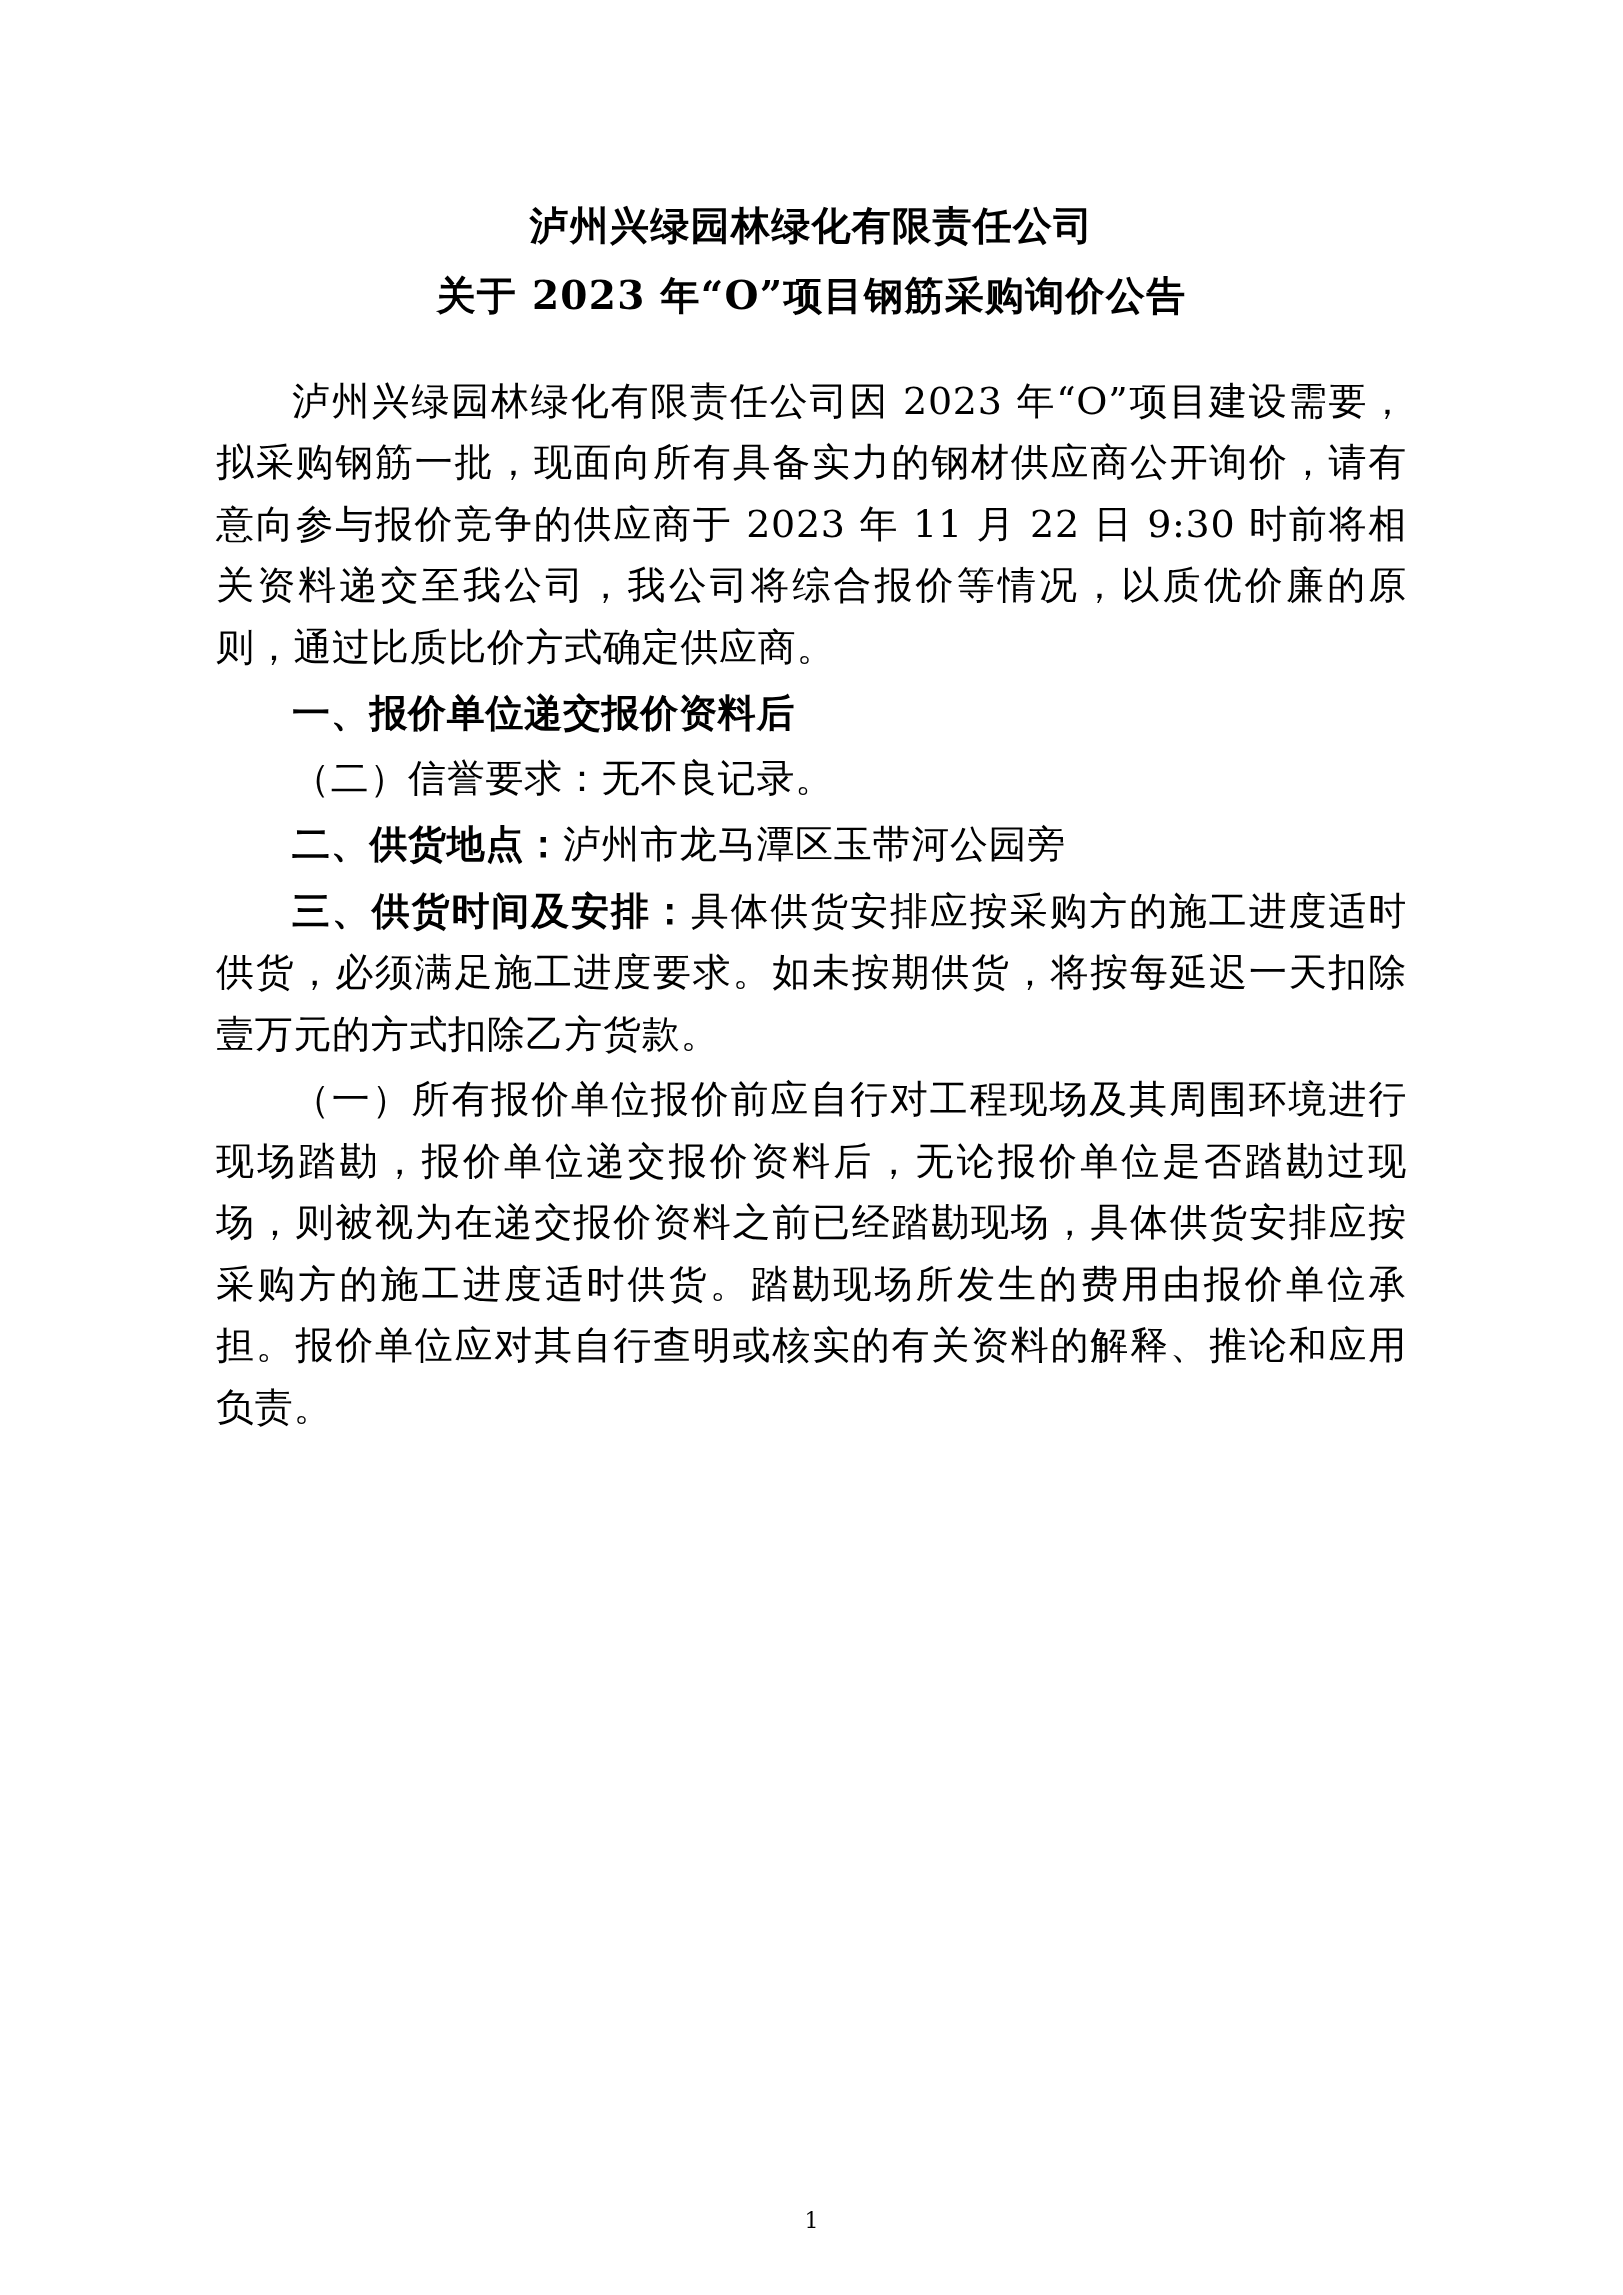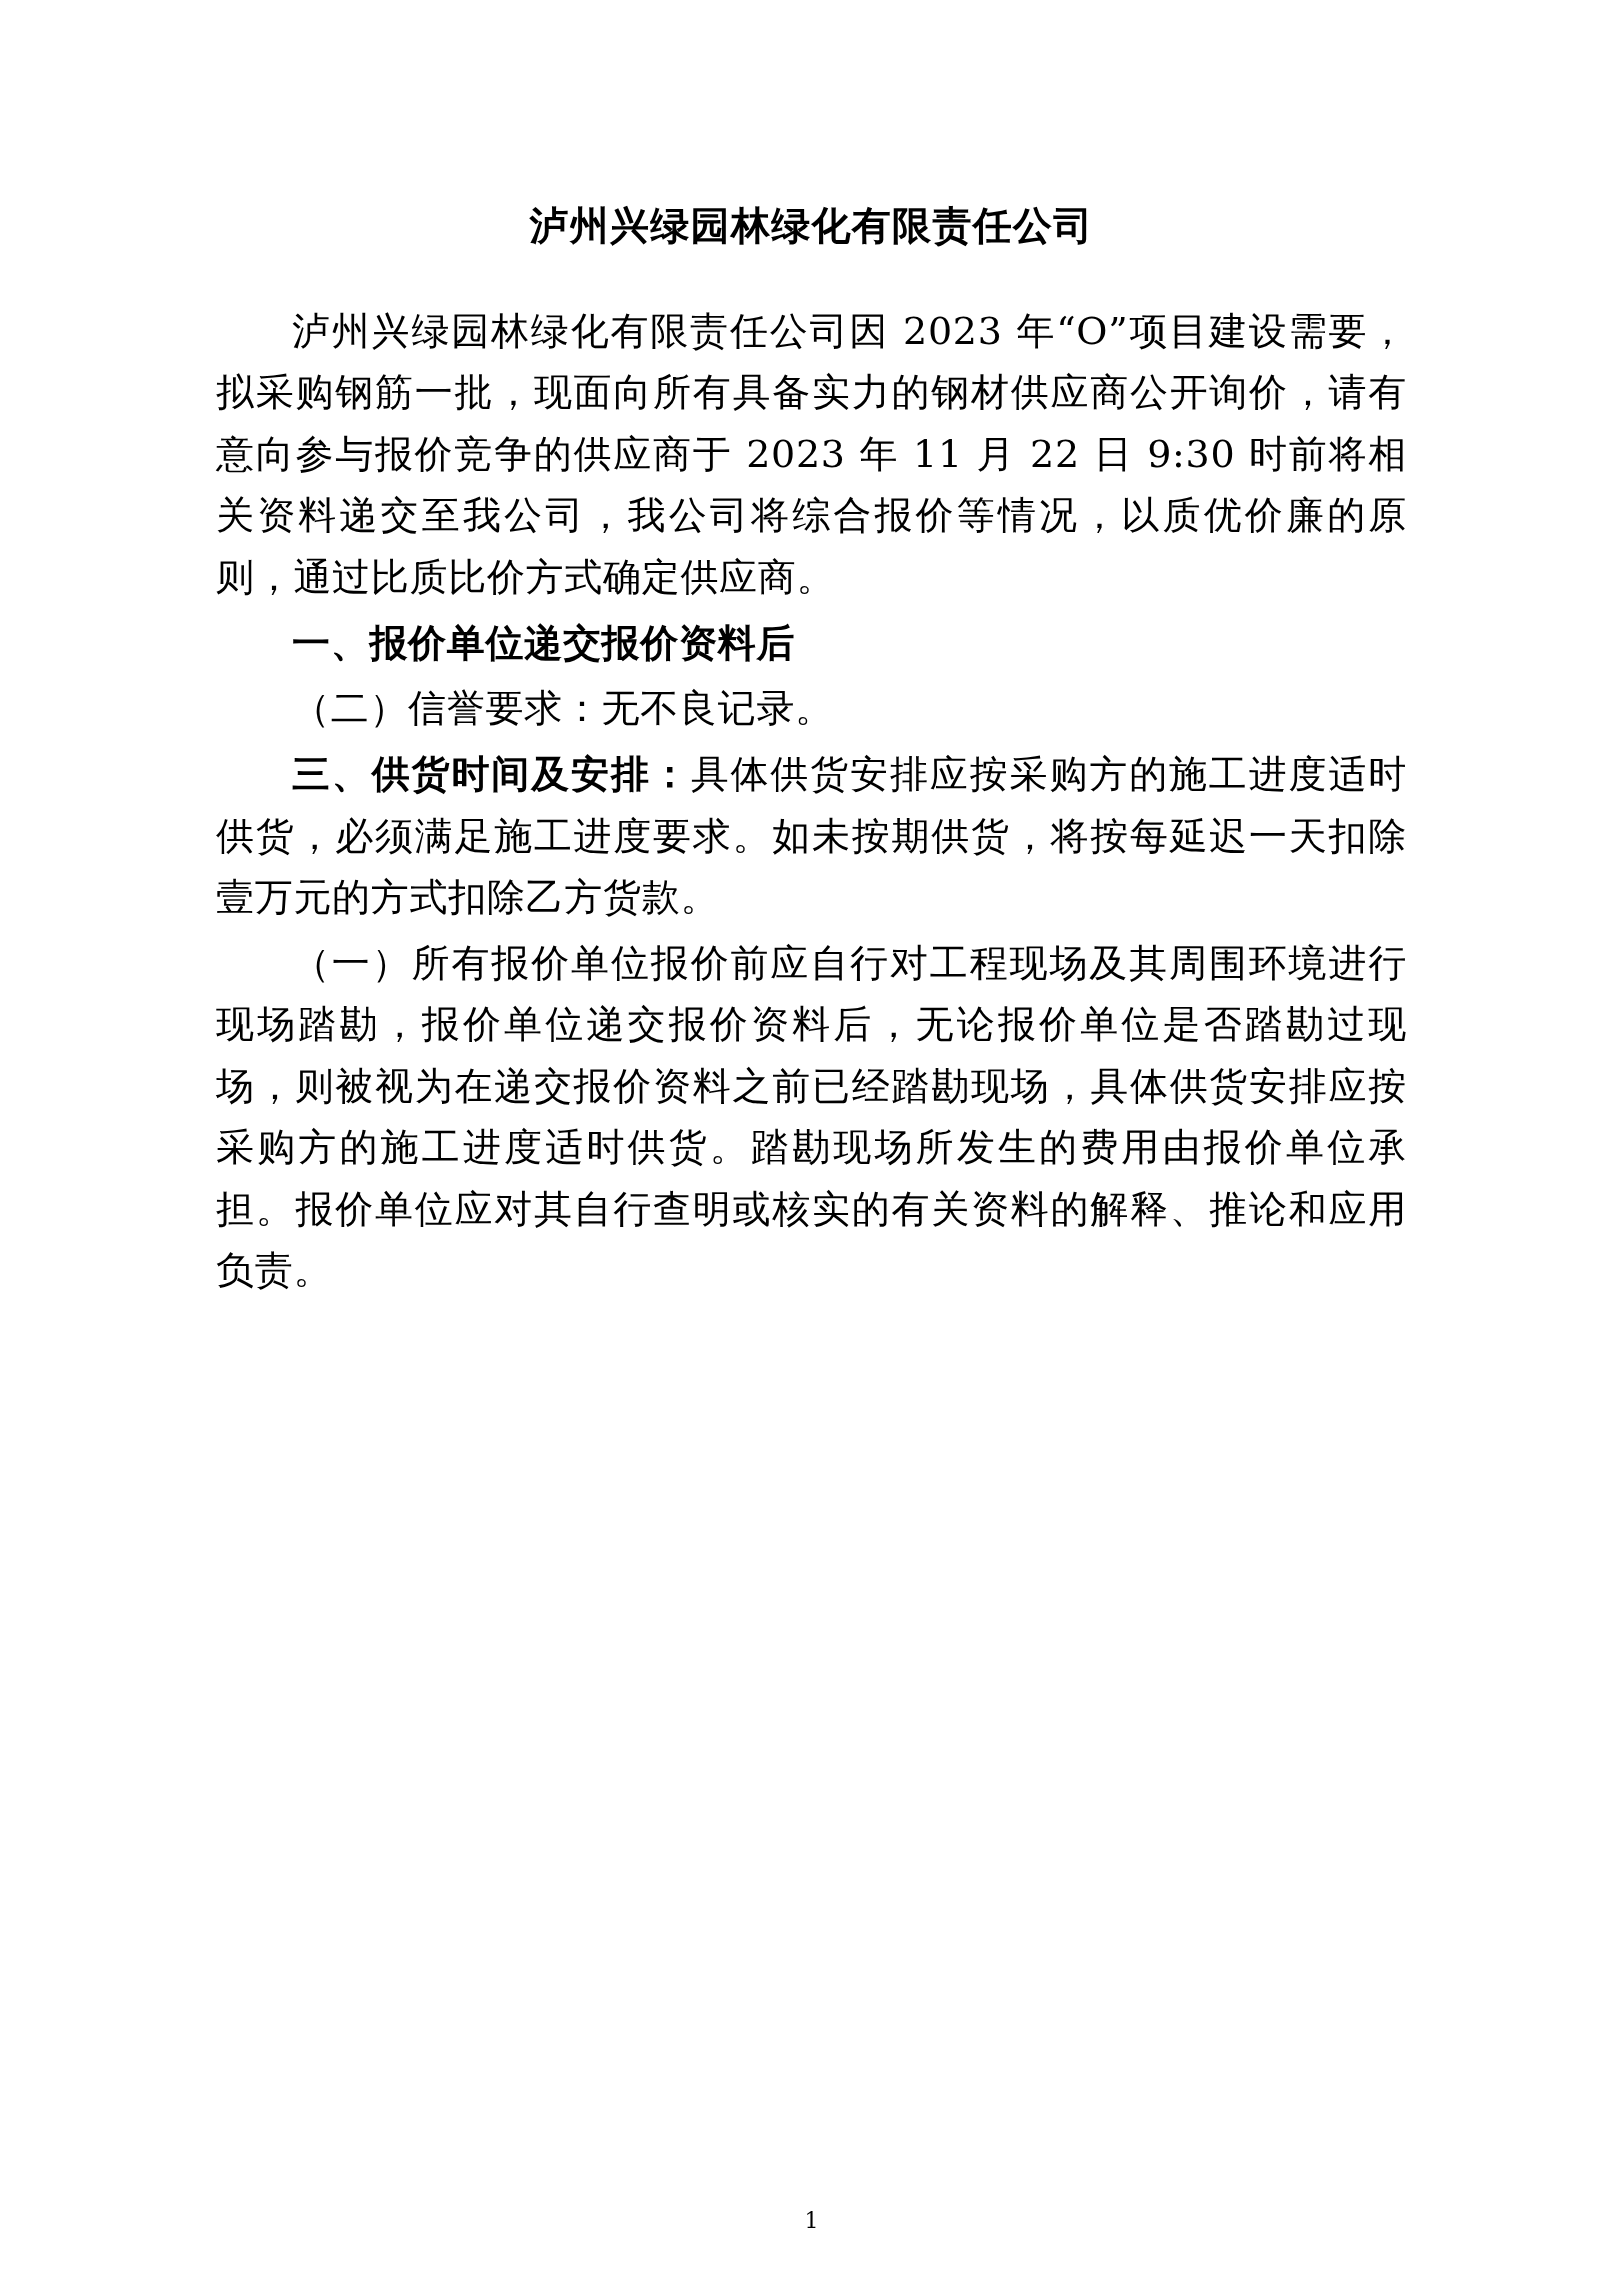--- a/index.html
+++ b/index.html
@@ -59,31 +59,33 @@
     font-family: "DejaVu Serif", "Liberation Serif", serif;
   }
 </style>
 </head>
 <body>
 
 <div class="page">
 
   <div class="doc-title">
     <span class="line">泸州兴绿园林绿化有限责任公司</span>
+    <span class="line">关于 2023 年“O”项目钢筋采购询价公告</span>
   </div>
 
   <div class="body-block">
 
     <p class="para">泸州兴绿园林绿化有限责任公司因 2023 年“O”项目建设需要，拟采购钢筋一批，现面向所有具备实力的钢材供应商公开询价，请有意向参与报价竞争的供应商于 2023 年 11 月 22 日 9:30 时前将相关资料递交至我公司，我公司将综合报价等情况，以质优价廉的原则，通过比质比价方式确定供应商。</p>
 
     <p class="para heading">一、报价单位递交报价资料后</p>
 
 
     <p class="para">（二）信誉要求：无不良记录。</p>
 
+    <p class="para"><span class="inline-bold">二、供货地点：</span><span>泸州市龙马潭区玉带河公园旁</span></p>
 
     <p class="para"><span class="inline-bold">三、供货时间及安排：</span><span>具体供货安排应按采购方的施工进度适时供货，必须满足施工进度要求。如未按期供货，将按每延迟一天扣除壹万元的方式扣除乙方货款。</span></p>
 
 
     <p class="para">（一）所有报价单位报价前应自行对工程现场及其周围环境进行现场踏勘，报价单位递交报价资料后，无论报价单位是否踏勘过现场，则被视为在递交报价资料之前已经踏勘现场，具体供货安排应按采购方的施工进度适时供货。踏勘现场所发生的费用由报价单位承担。报价单位应对其自行查明或核实的有关资料的解释、推论和应用负责。</p>
 
   </div>
 
   <div class="page-number">1</div>
 

